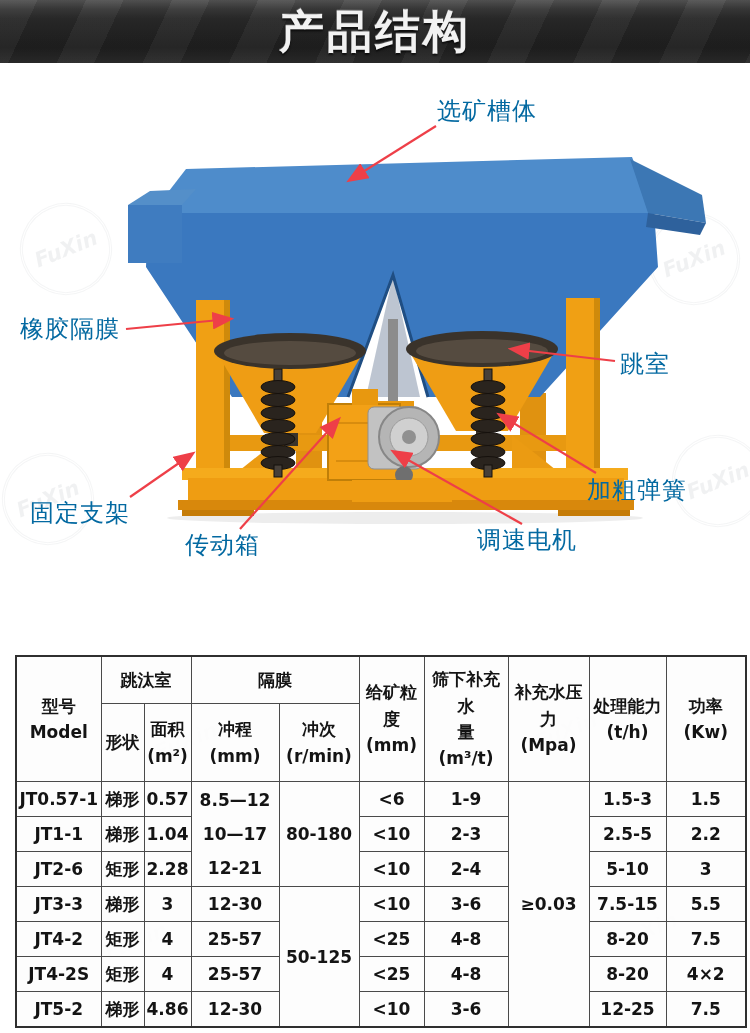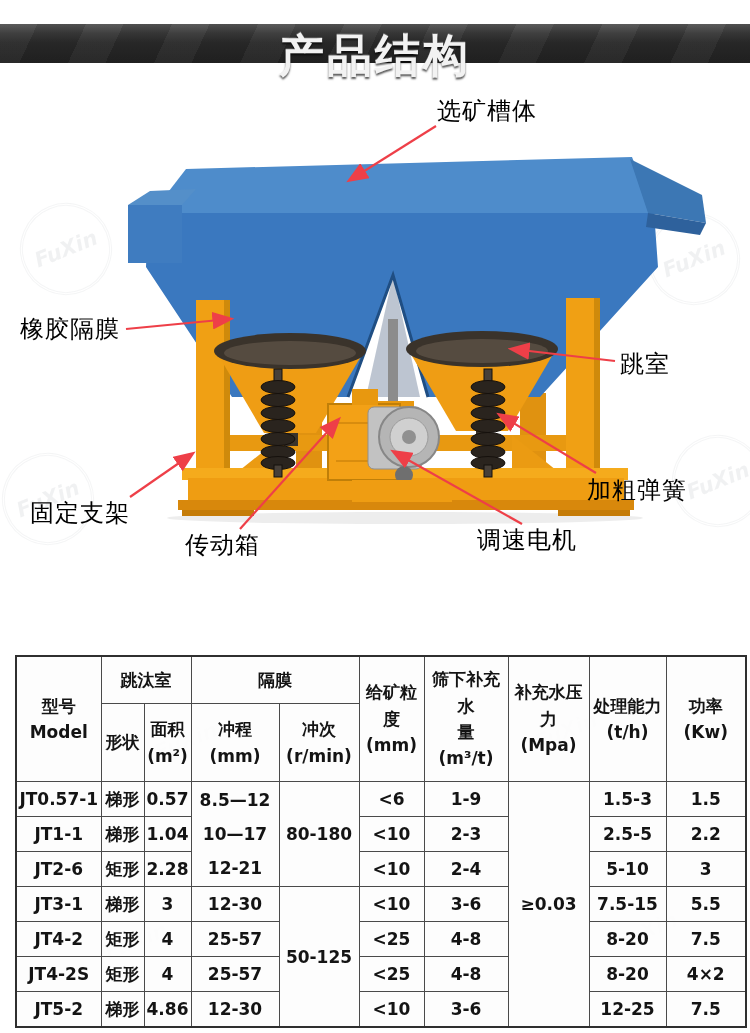--- a/index.html
+++ b/index.html
@@ -4,38 +4,38 @@
 <style>
   html,body{margin:0;padding:0;background:#ffffff;}
   .page{
     position:relative;width:750px;height:1033px;overflow:hidden;
     font-family:"DejaVu Sans","Liberation Sans",sans-serif;background:#ffffff;
   }
   
   .banner{
     position:relative;width:750px;height:63px;
     background:linear-gradient(180deg,#565656 0,#3a3a3a 9px,#2a2a2a 30%,#1f1f1f 75%,#2b2b2b 100%);
-    display:flex;align-items:center;justify-content:center;overflow:hidden;margin-top:24px;
+    display:flex;align-items:center;justify-content:center;overflow:hidden;
   }
   .banner::after{
     content:"";position:absolute;inset:0;
     background:repeating-linear-gradient(115deg,rgba(255,255,255,.03) 0 34px,rgba(0,0,0,.08) 34px 78px);
   }
   .banner-text{
     position:relative;z-index:2;color:#f2f2f2;font-size:45px;font-weight:bold;
     letter-spacing:3px;line-height:1;
     text-shadow:0 2px 2px rgba(0,0,0,.65),0 -1px 0 rgba(255,255,255,.22);
   }
   .banner2{margin-top:517px;height:61px;border-top:3px solid #c9c9c9;}
   
   .figure{position:absolute;top:63px;left:0;width:750px;height:517px;background:#ffffff;}
   .machine,.arrows{position:absolute;left:0;top:0;}
   .arrows{pointer-events:none;}
   .label{
-    position:absolute;color:#000000;font-size:24px;line-height:1.1;
+    position:absolute;color:#0369a1;font-size:24px;line-height:1.1;
     white-space:nowrap;letter-spacing:1px;
   }
   
   .wm{
     position:absolute;width:86px;height:86px;border:3px double #aab0b6;border-radius:50%;
     display:flex;align-items:center;justify-content:center;opacity:.12;
     transform:rotate(-22deg);pointer-events:none;z-index:0;
   }
   .wm span{font-style:italic;font-weight:bold;font-size:21px;color:#8d949c;}
   
@@ -269,21 +269,21 @@
       <tr>
         <td>JT2-6</td>
         <td>矩形</td>
         <td>2.28</td>
         <td>&lt;10</td>
         <td>2-4</td>
         <td>5-10</td>
         <td>3</td>
       </tr>
       <tr>
-        <td>JT3-1</td>
+        <td>JT3-3</td>
         <td>梯形</td>
         <td>3</td>
         <td>12-30</td>
         <td rowspan="4" class="mspan">50-125</td>
         <td>&lt;10</td>
         <td>3-6</td>
         <td>7.5-15</td>
         <td>5.5</td>
       </tr>
       <tr>

